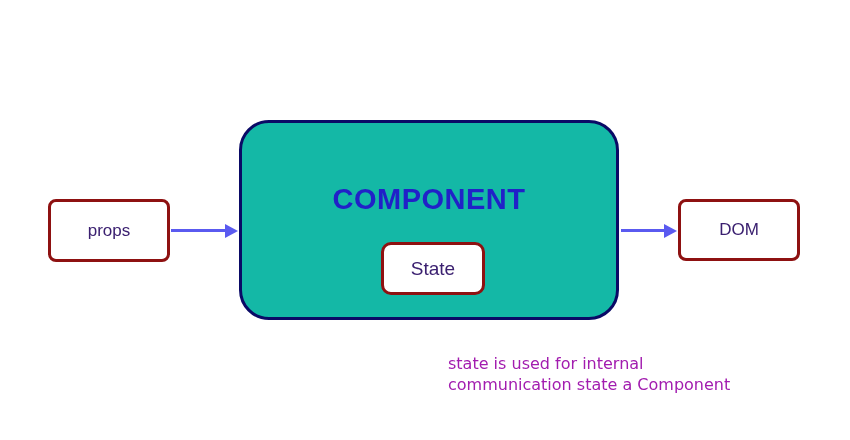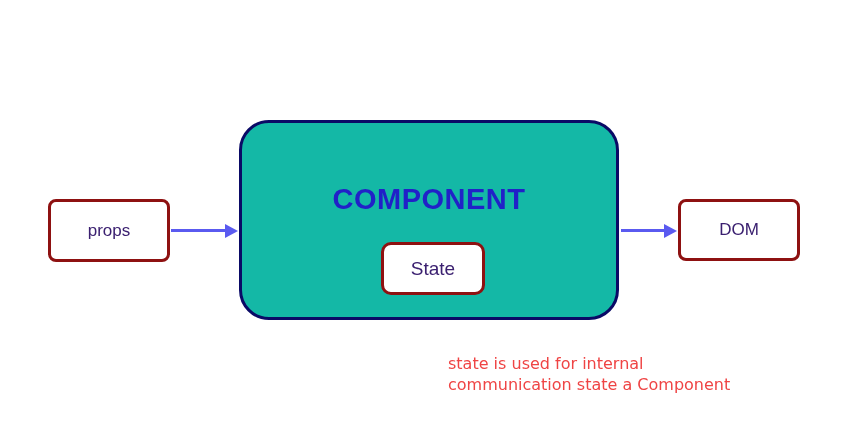--- a/index.html
+++ b/index.html
@@ -85,21 +85,21 @@
   .arrow-2 { left: 621px; top: 229px; width: 44px; }
 
   
   .caption {
     position: absolute;
     left: 448px;
     top: 353px;
     font-family: "DejaVu Sans", sans-serif;
     font-size: 16px;
     line-height: 21px;
-    color: #ef4444;
+    color: #a21caf;
   }
 </style>
 </head>
 <body>
 
 <div class="canvas">
 
   <div class="node node-props">
     <span>props</span>
   </div>

